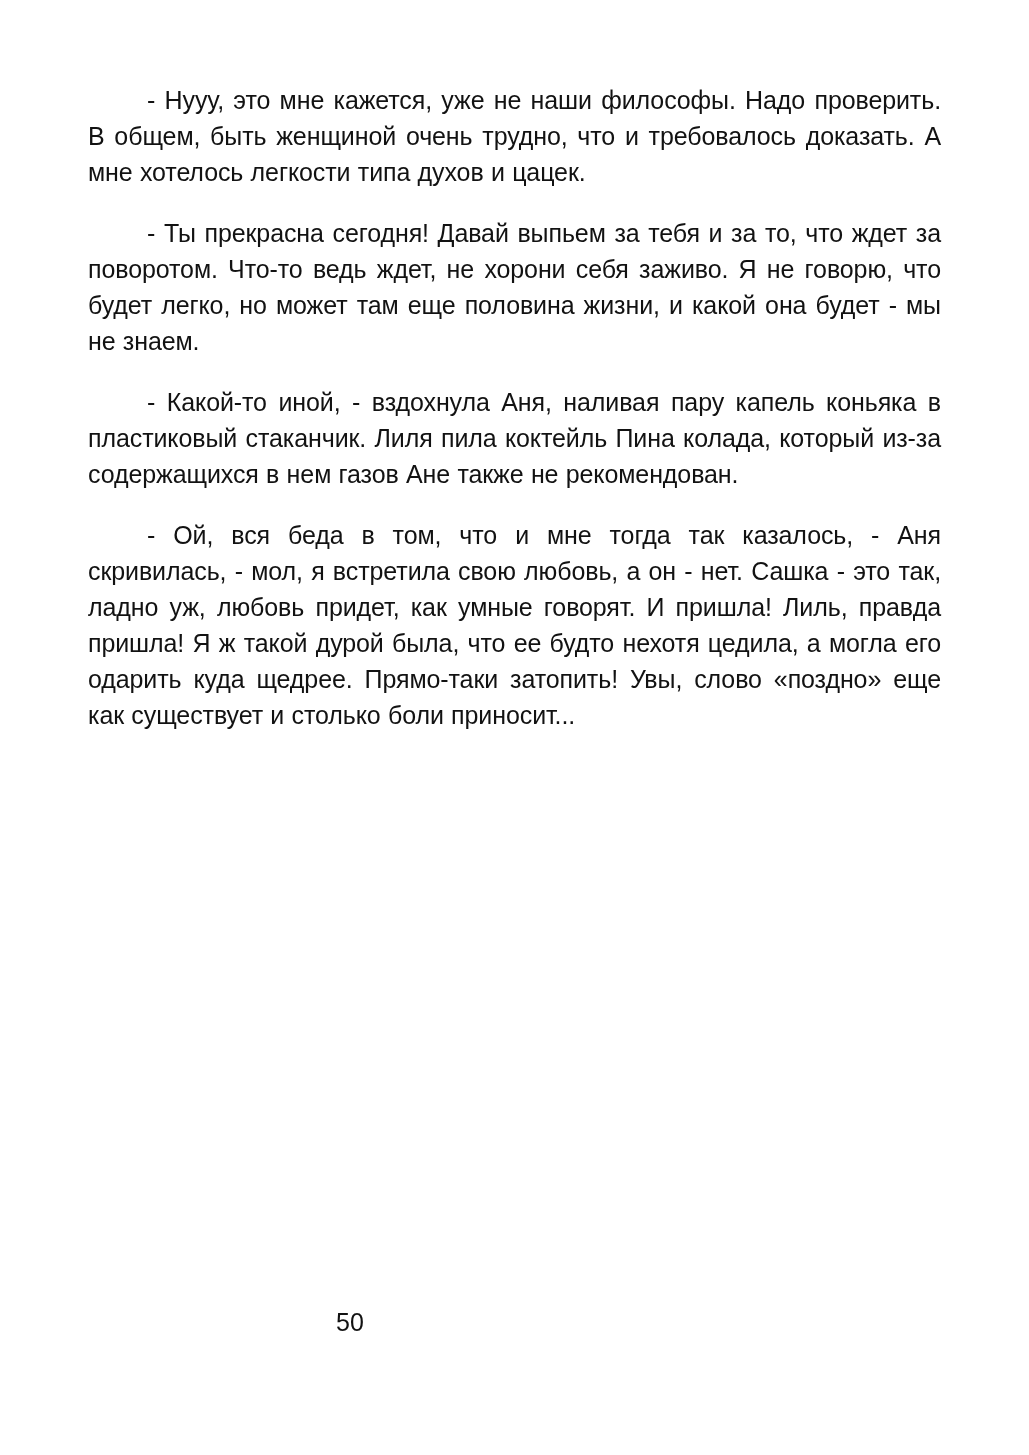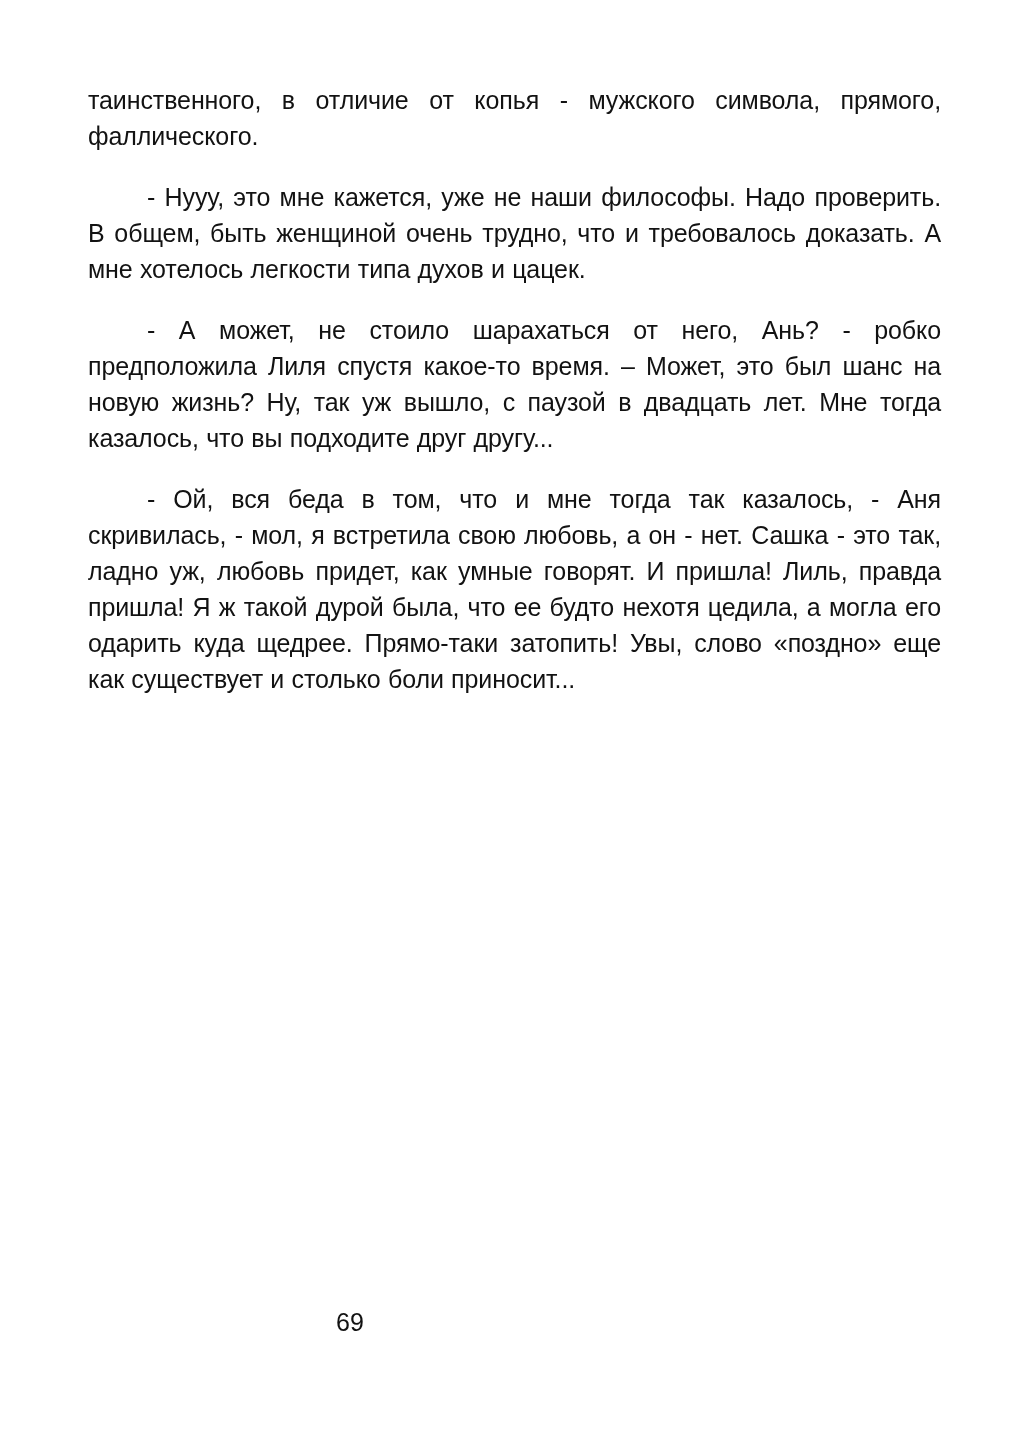--- a/index.html
+++ b/index.html
@@ -41,19 +41,19 @@
     font-size: 25px;
     line-height: 36px;
     color: #121212;
   }
 </style>
 </head>
 <body>
 
 <div class="page" style="background: rgb(255, 255, 255); color: rgb(18, 18, 18);">
   <div class="page-text">
-      <p class="">таинственного, в отличие от копья - мужского символа, прямого, фаллического.</p>
       <p class="indent">- Нууу, это мне кажется, уже не наши философы. Надо проверить. В общем, быть женщиной очень трудно, что и требовалось доказать. А мне хотелось легкости типа духов и цацек.</p>
-      <p class="indent">- А может, не стоило шарахаться от него, Ань? - робко предположила Лиля спустя какое-то время. – Может, это был шанс на новую жизнь? Ну, так уж вышло, с паузой в двадцать лет. Мне тогда казалось, что вы подходите друг другу...</p>
+      <p class="indent">- Ты прекрасна сегодня! Давай выпьем за тебя и за то, что ждет за поворотом. Что-то ведь ждет, не хорони себя заживо. Я не говорю, что будет легко, но может там еще половина жизни, и какой она будет - мы не знаем.</p>
+      <p class="indent">- Какой-то иной, - вздохнула Аня, наливая пару капель коньяка в пластиковый стаканчик. Лиля пила коктейль Пина колада, который из-за содержащихся в нем газов Ане также не рекомендован.</p>
       <p class="indent">- Ой, вся беда в том, что и мне тогда так казалось, - Аня скривилась, - мол, я встретила свою любовь, а он - нет. Сашка - это так, ладно уж, любовь придет, как умные говорят. И пришла! Лиль, правда пришла! Я ж такой дурой была, что ее будто нехотя цедила, а могла его одарить куда щедрее. Прямо-таки затопить! Увы, слово «поздно» еще как существует и столько боли приносит...</p>
     </div>
-  <div class="page-number">69</div>
+  <div class="page-number">50</div>
 </div>
 
 </body></html>

